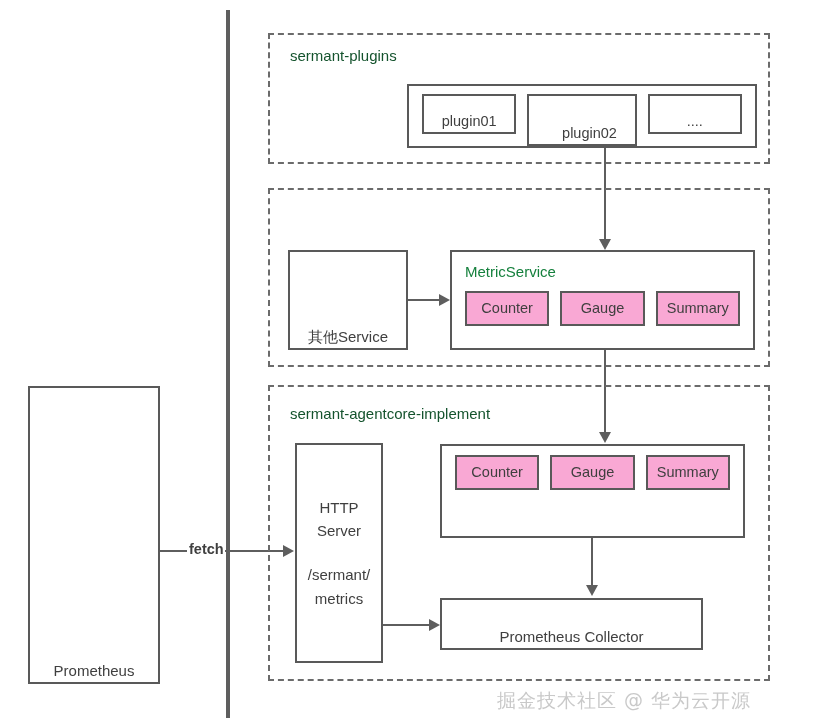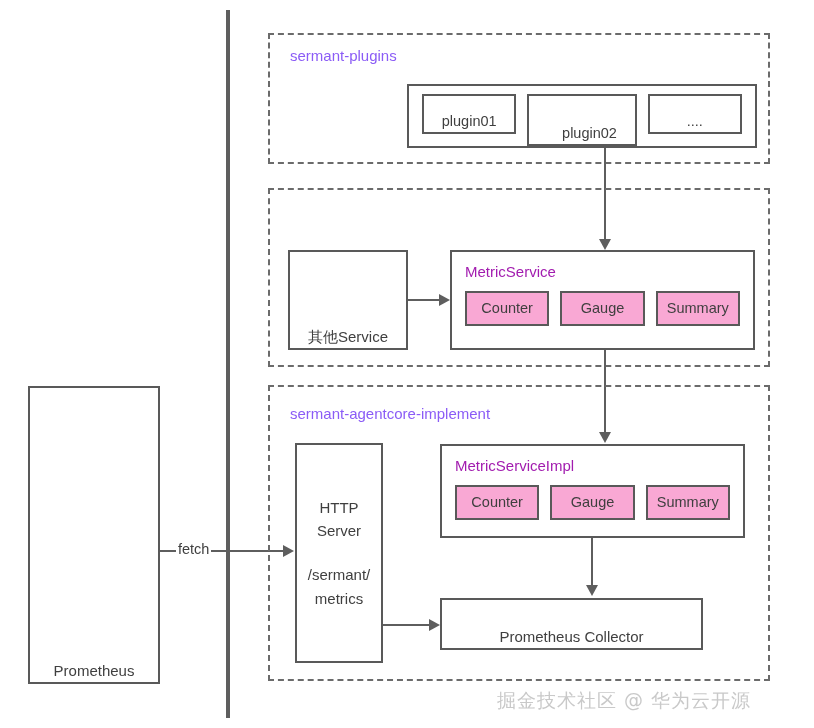--- a/index.html
+++ b/index.html
@@ -37,21 +37,21 @@
 
   .dashed-group {
     position: absolute;
     box-sizing: border-box;
     border: 2px dashed #6b6b6b;
     background: transparent;
   }
   .group-label {
     position: absolute;
     font-size: 15px;
-    color: #8b5cf6;
+    color: #14532d;
     white-space: nowrap;
   }
 
   .divider {
     position: absolute;
     background: #5e5e5e;
   }
 
   
   .vline {
@@ -108,21 +108,21 @@
   .stack-label .gap { height: 18px; }
 
   .titled-box {
     display: block;
     padding: 9px 13px 0 13px;
   }
   .titled-box .title {
     display: block;
     text-align: left;
     font-size: 15px;
-    color: #a21caf;
+    color: #15803d;
     margin-bottom: 8px;
   }
   .titled-box .row {
     display: flex;
     gap: 11px;
   }
   .titled-box .row .cell {
     box-sizing: border-box;
     border: 2px solid #595959;
     background: #f9a8d4;
@@ -138,21 +138,21 @@
 
 <div id="canvas">
 
   <div class="divider" style="left:226px; top:10px; width:4px; height:708px;"></div>
 
   <div class="box" style="left:28px; top:386px; width:132px; height:298px;">
     <span>Prometheus</span>
   </div>
 
   <div class="hline" style="left:160px; top:550px; width:124px;"></div>
-  <div class="edge-label" style="left:176px; top:541px;">fetch</div>
+  <div class="edge-label" style="left:187px; top:541px;font-weight:bold;">fetch</div>
   <div class="hline" style="left:225px; top:550px; width:58px;"></div>
   <div class="arrow-right" style="left:283px; top:545px;"></div>
 
   <div class="dashed-group" style="left:268px; top:33px; width:502px; height:131px;"></div>
   <div class="group-label" style="left:290px; top:47px;">sermant-plugins</div>
 
   <div class="box" style="left:407px; top:84px; width:350px; height:64px;">
     <div style="display:flex; gap:11px; width:100%; padding:0 13px; box-sizing:border-box;">
       <div class="box sm" style="position:relative; left:auto; top:auto; flex:1 1 0; height:40px;">
         <span>plugin01</span>
@@ -201,21 +201,20 @@
 
   <div class="box stack-label" style="left:295px; top:443px; width:88px; height:220px;">
     <span>HTTP</span>
     <span>Server</span>
     <span class="gap"></span>
     <span>/sermant/</span>
     <span>metrics</span>
   </div>
 
   <div class="box titled-box" style="left:440px; top:444px; width:305px; height:94px;">
-    <span class="title">MetricServiceImpl</span>
     <div class="row">
       <div class="cell">
         <span>Counter</span>
       </div>
       <div class="cell">
         <span>Gauge</span>
       </div>
       <div class="cell">
         <span>Summary</span>
       </div>

